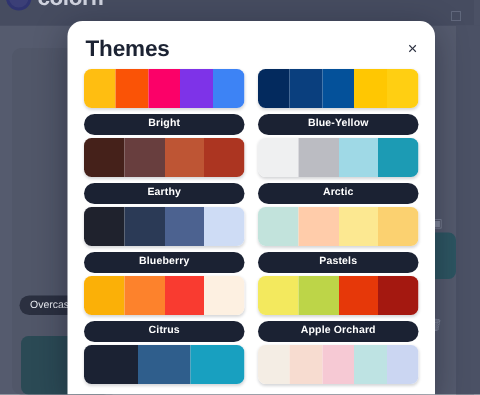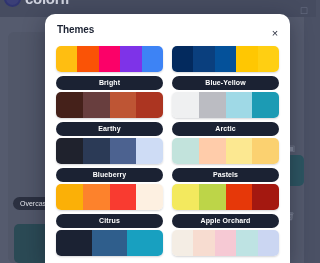--- a/index.html
+++ b/index.html
@@ -117,21 +117,21 @@
     box-shadow: 0 6px 22px rgba(12,16,30,0.40);
     overflow: hidden;
   }
   .modal-header {
     position: relative;
     height: 28px;
     padding: 10px 12px 0 12px;
     box-sizing: border-box;
   }
   .modal-title {
-    font-size: 10px;
+    font-size: 15px;
     font-weight: 700;
     color: #1c2333;
     letter-spacing: -0.1px;
   }
   .close-btn {
     position: absolute;
     right: 8px; top: 12px;
     width: 14px; height: 14px;
     display: flex;
     align-items: center;

